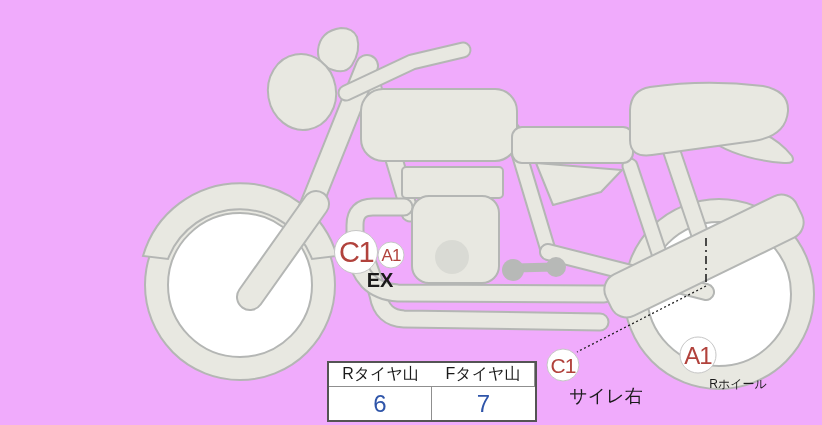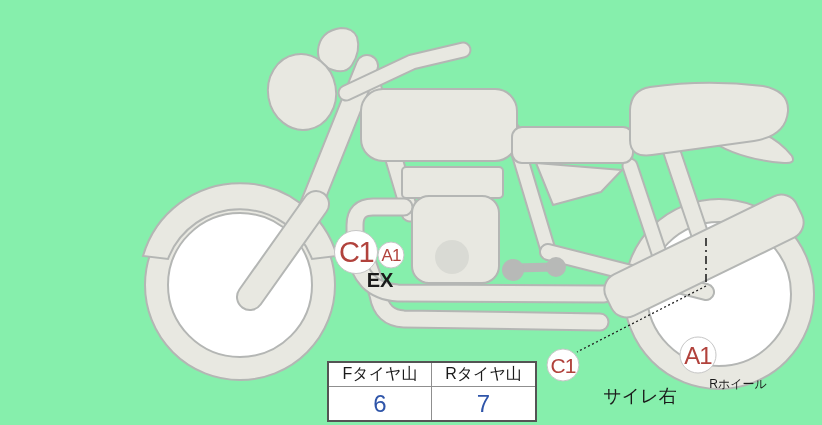--- a/index.html
+++ b/index.html
@@ -1,19 +1,19 @@
 <!DOCTYPE html>
 <html><head>
 <meta charset="utf-8">
 <style>
   html,body{margin:0;padding:0;background:#ffffff;}
   .stage{
     position:relative;
     width:822px;height:425px;
-    background:#86efac;
+    background:#f0abfc;
     overflow:hidden;
     font-family:"Liberation Sans","DejaVu Sans",sans-serif;
   }
   .stage svg{position:absolute;left:0;top:0;}
 
   
   .marker{
     position:absolute;
     transform:translate(-50%,-50%);
     background:#ffffff;
@@ -31,21 +31,21 @@
 
   
   .caption{
     position:absolute;
     transform:translate(-50%,-50%);
     color:#1a1a1a;
     white-space:nowrap;
     line-height:1;
   }
   .cap-ex{left:380px;top:280px;font-size:20px;font-weight:600;}
-  .cap-sil{left:640px;top:396px;font-size:18px;font-weight:500;}
+  .cap-sil{left:606px;top:396px;font-size:18px;font-weight:500;}
   .cap-rwheel{left:738px;top:384px;font-size:12px;font-weight:500;}
 
   
   .tire-table{
     position:absolute;left:327px;top:361px;
     width:210px;height:61px;
     box-sizing:border-box;
     border:2px solid #545454;
     background:#ffffff;
     display:grid;
@@ -150,19 +150,19 @@
   <div class="marker m1">C1</div>
   <div class="marker m2">A1</div>
   <div class="marker m3">C1</div>
   <div class="marker m4">A1</div>
 
   <div class="caption cap-ex">EX</div>
   <div class="caption cap-sil">サイレ右</div>
   <div class="caption cap-rwheel">Rホイール</div>
 
   <div class="tire-table">
+    <div class="cell head">Rタイヤ山</div>
     <div class="cell head col-f">Fタイヤ山</div>
-    <div class="cell head">Rタイヤ山</div>
     <div class="cell val col-f">6</div>
     <div class="cell val">7</div>
   </div>
 
 </div>
 
 </body></html>

